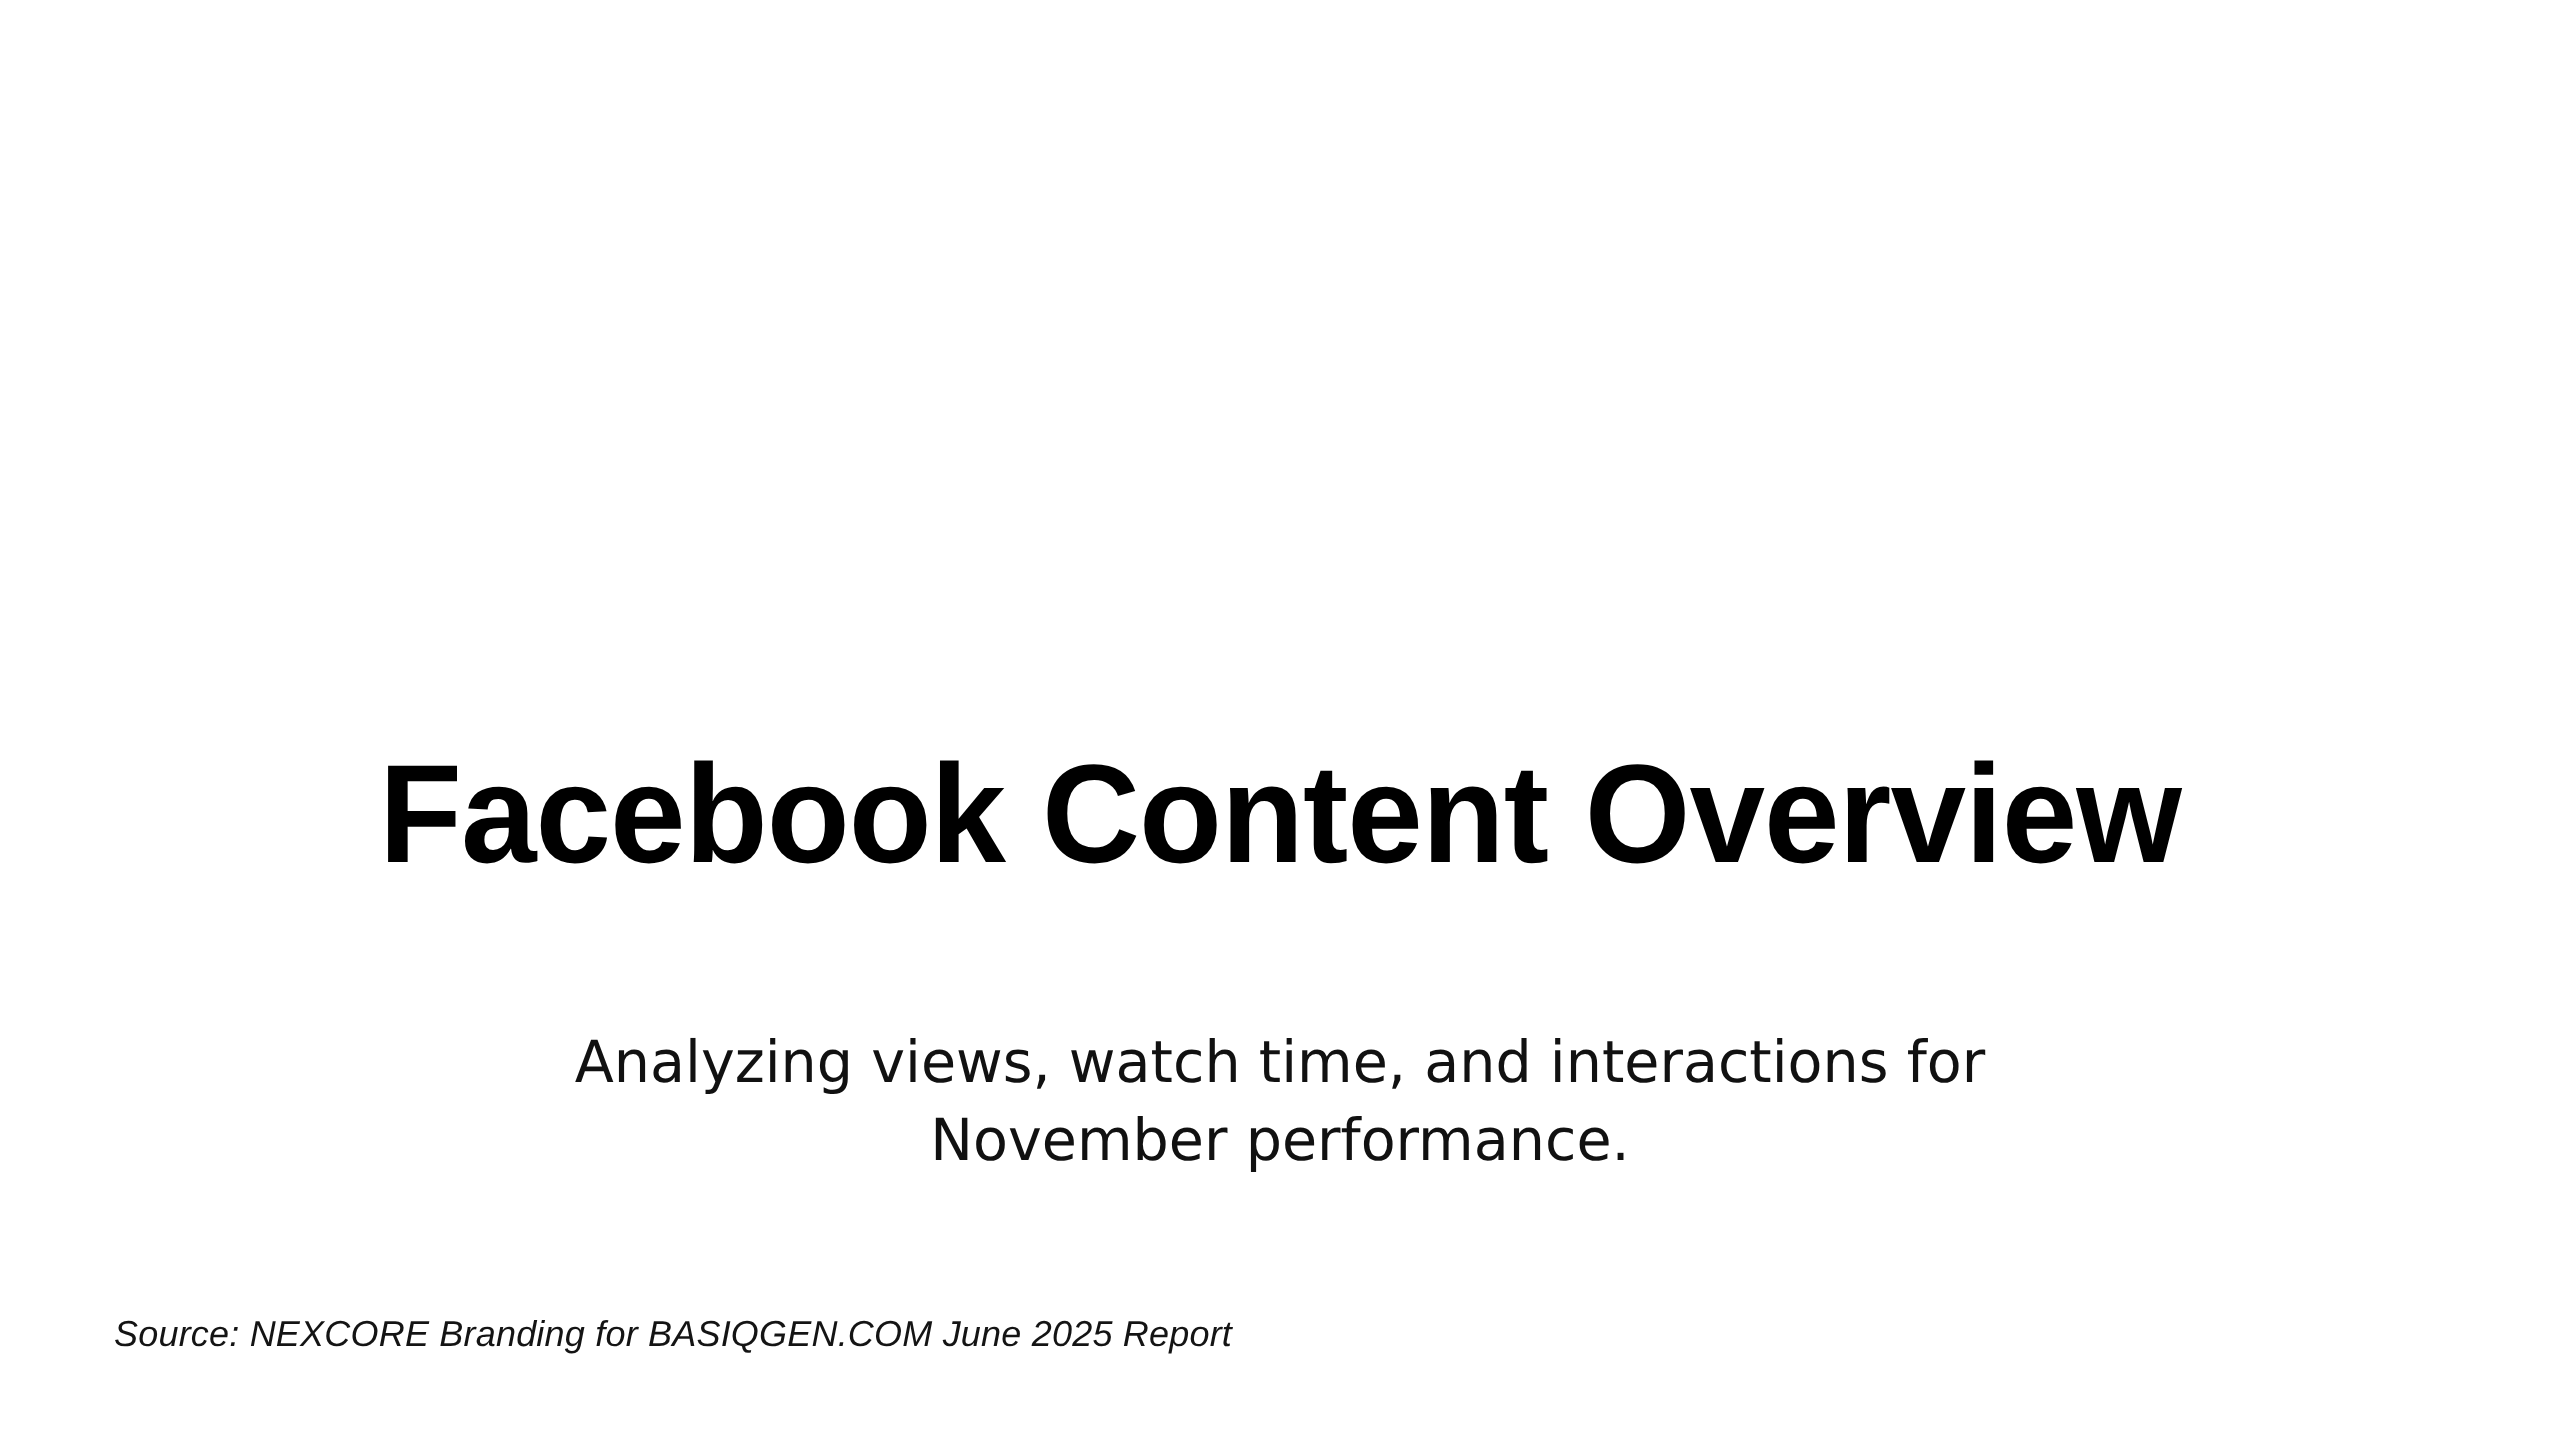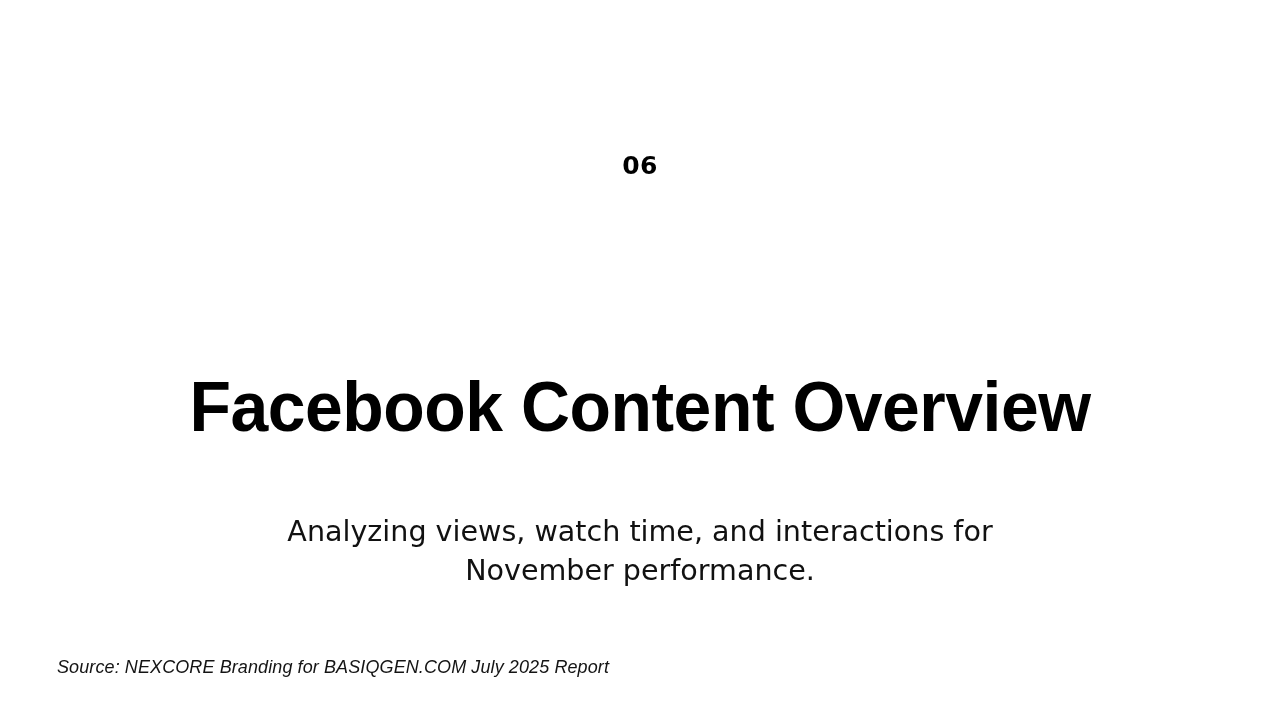--- a/index.html
+++ b/index.html
@@ -85,24 +85,23 @@
     color: #141414;
     line-height: 1.25;
     white-space: nowrap;
   }
 </style>
 </head>
 <body>
 
 <div class="slide">
 
-  <div class="section-number">06</div>
 
   <h1 class="slide-title">Facebook Content Overview</h1>
 
   <div class="slide-subtitle">
     <div>Analyzing views, watch time, and interactions for</div>
     <div>November performance.</div>
   </div>
 
-  <div class="source-note">Source: NEXCORE Branding for BASIQGEN.COM July 2025 Report</div>
+  <div class="source-note">Source: NEXCORE Branding for BASIQGEN.COM June 2025 Report</div>
 
 </div>
 
 </body></html>

